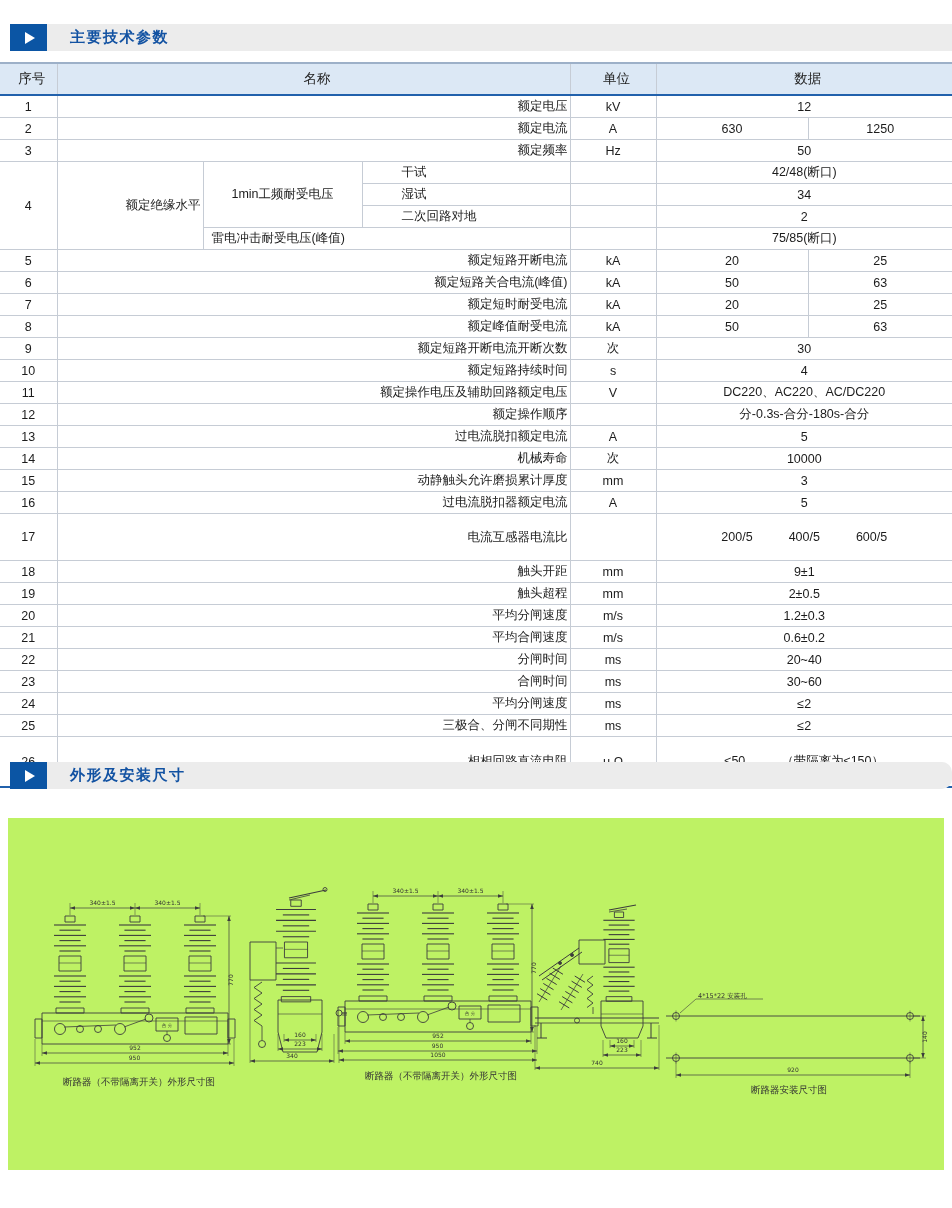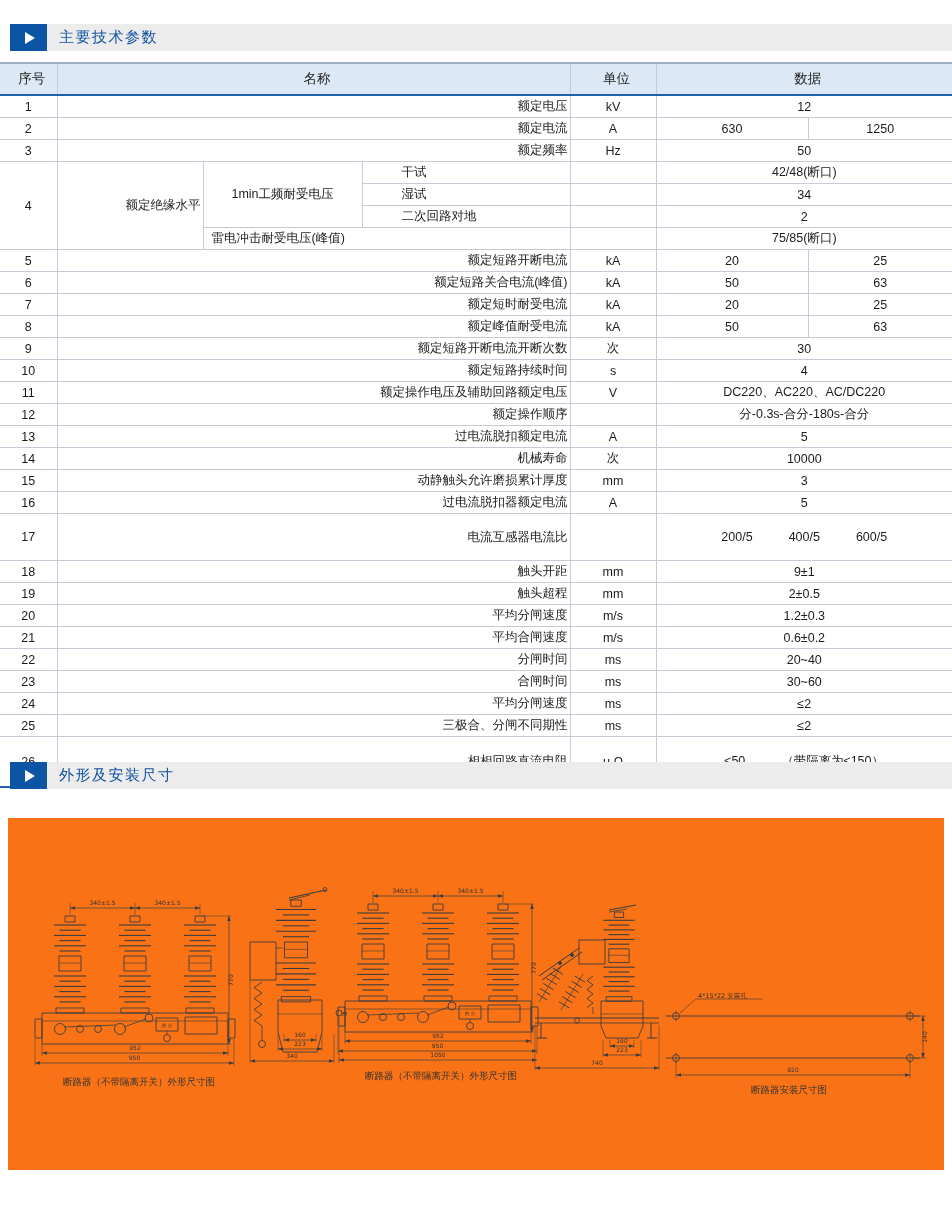--- a/index.html
+++ b/index.html
@@ -2,39 +2,39 @@
 <html><head>
 <meta charset="utf-8">
 <style>
   html,body{margin:0;padding:0;}
   body{width:952px;height:1208px;position:relative;background:#fff;
        font-family:"Liberation Sans","DejaVu Sans",sans-serif;color:#1c1c1c;overflow:hidden;}
   
   .band{position:absolute;left:10px;right:0;height:27px;background:#ececec;display:flex;align-items:center;}
   .band-icon{width:37px;height:27px;background:#0b55a4;display:flex;align-items:center;justify-content:center;flex:0 0 37px;}
   .tri{width:0;height:0;border-left:10px solid #fff;border-top:6px solid transparent;border-bottom:6px solid transparent;margin-left:2px;}
-  .band-title{margin-left:12px;font-size:15px;font-weight:normal;color:#1252a2;letter-spacing:1.5px;}
-  #band1{top:24px;} #band2{top:762px;}
+  .band-title{margin-left:23px;font-size:15px;font-weight:bold;color:#1252a2;letter-spacing:1.5px;}
+  #band1{top:24px;} #band2{top:762px;border-radius:10px;}
   
   .table-wrap{position:absolute;left:0;top:62px;width:952px;}
   table{width:100%;border-collapse:collapse;table-layout:fixed;border-top:2px solid #9db0c8;}
   th{background:#dce8f5;height:28px;font-weight:400;font-size:13.5px;color:#222;
      border-right:1px solid #c6ccd5;border-bottom:2px solid #2161ac;padding-left:8px;}
   th:last-child{border-right:none;}
   td{height:21px;font-size:12.5px;text-align:center;border-right:1px solid #c6ccd5;border-top:1px solid #c6ccd5;
      padding:0 2px;overflow:hidden;white-space:nowrap;}
   td:last-child{border-right:none;}
   tbody tr:first-child td{border-top:none;}
   tbody tr:last-child td{border-bottom:2px solid #2161ac;}
   .c-name{text-align:right;padding-left:21px;}
   .c-sub2{text-align:left;padding-left:39px;}
   .c-name2{text-align:left;padding-left:8px;}
   .spread span{display:inline-block;margin:16px 18px;}
   
-  .panel{position:absolute;left:8px;top:818px;width:936px;height:352px;background:#f97316;}
+  .panel{position:absolute;left:8px;top:818px;width:936px;height:352px;background:#bef264;}
   .panel svg{position:absolute;overflow:visible;}
   #svg1{left:22px;top:76px;width:205px;height:180px;}
   #svg2{left:226px;top:66px;width:115px;height:194px;}
   #svg3{left:325px;top:64px;width:210px;height:186px;}
   #svg4{left:523px;top:84px;width:135px;height:175px;}
   #svg5{left:650px;top:168px;width:286px;height:96px;}
   .caption{position:absolute;width:210px;text-align:center;font-size:9.5px;color:#333;}
   #cap1{left:26px;top:258px;} #cap3{left:328px;top:252px;} #cap5{left:676px;top:266px;}
   svg text{font-family:"DejaVu Sans","Liberation Sans",sans-serif;}
   svg line,svg rect,svg circle,svg path,svg polyline{vector-effect:non-scaling-stroke;}

